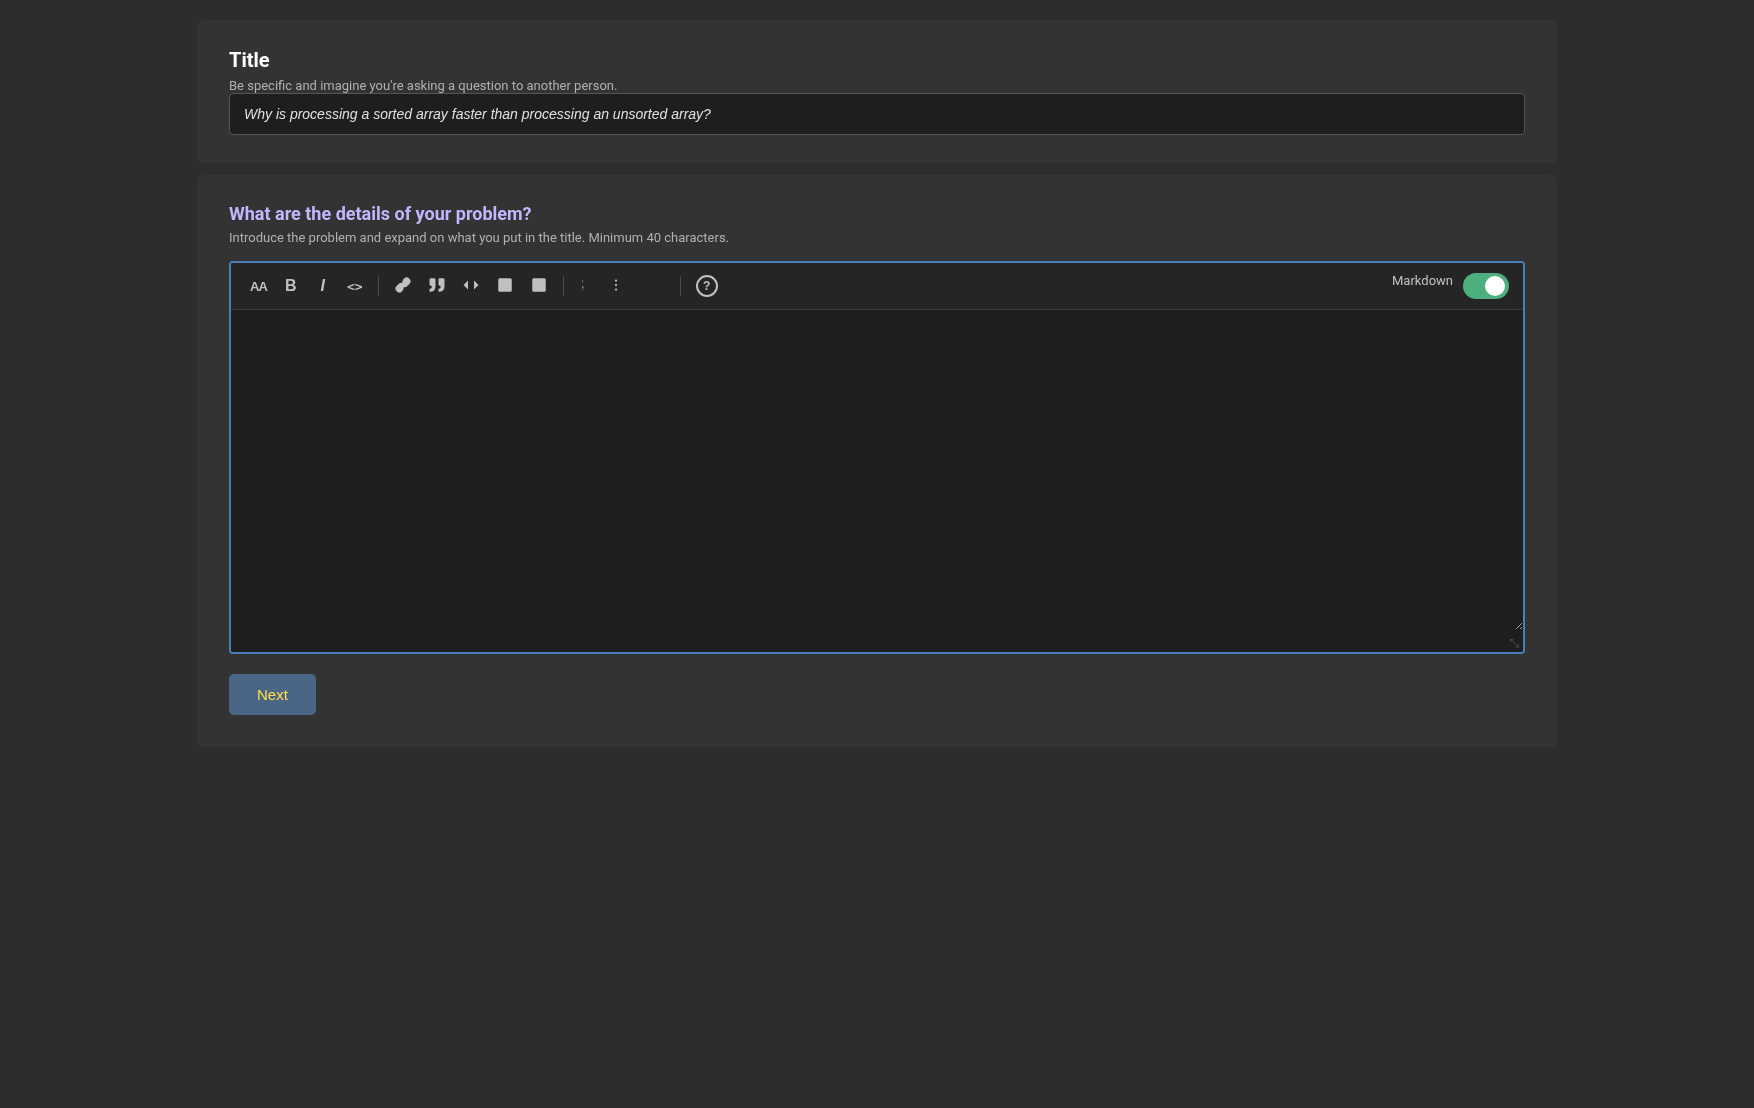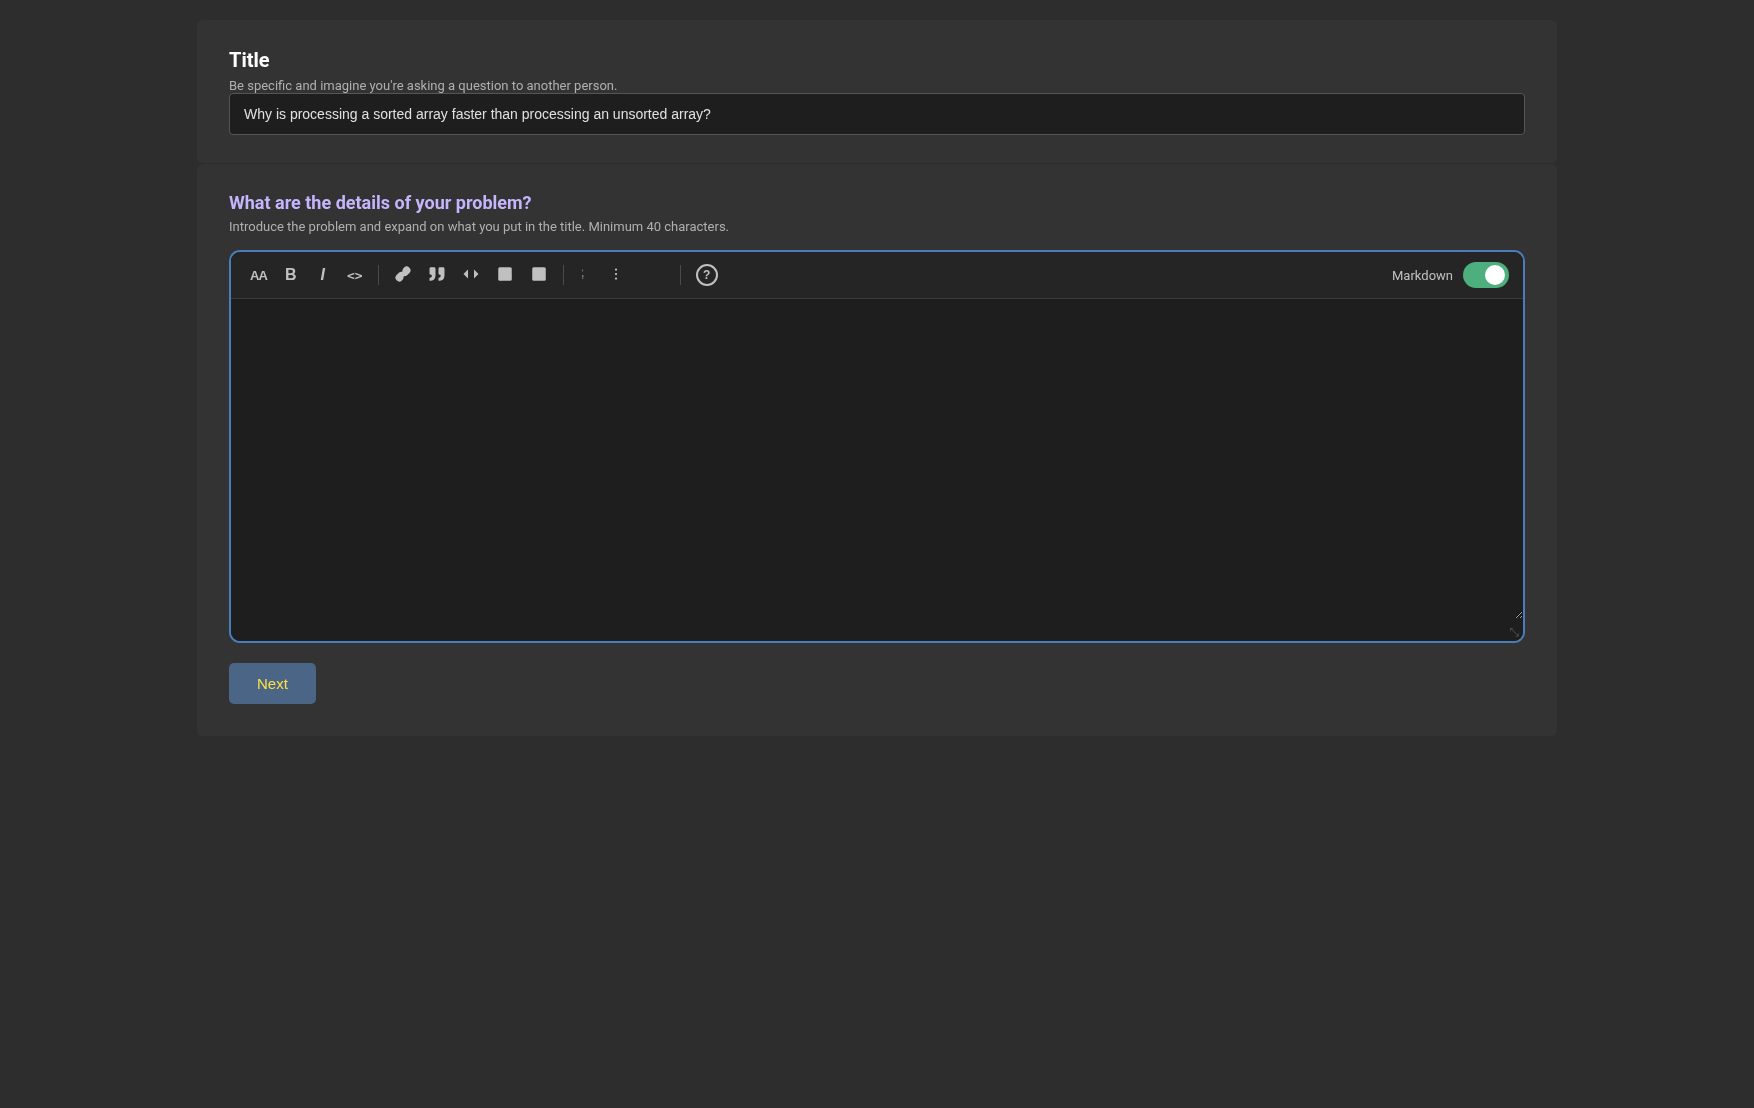--- a/index.html
+++ b/index.html
@@ -13,21 +13,21 @@
       font-family: -apple-system, BlinkMacSystemFont, 'Segoe UI', Roboto, sans-serif;
       color: #e0e0e0;
       width: 1754px;
       min-height: 1108px;
       padding: 20px 24px;
     }
 
     .page-wrapper {
       display: flex;
       flex-direction: column;
-      gap: 1px;
+      gap: 12px;
       max-width: 1360px;
       margin: 0 auto;
     }
 
     
     .title-section {
       background-color: #333333;
       border-radius: 6px;
       padding: 28px 32px;
     }
@@ -46,20 +46,21 @@
 
     .title-input {
       width: 100%;
       background-color: #1e1e1e;
       border: 1px solid #555555;
       border-radius: 4px;
       padding: 12px 14px;
       font-size: 14px;
       color: #e0e0e0;
       outline: none;
+      font-style: italic;
     }
 
     
     .details-section {
       background-color: #333333;
       border-radius: 6px;
       padding: 28px 32px 32px 32px;
     }
 
     .details-title {
@@ -71,21 +72,21 @@
 
     .details-subtitle {
       font-size: 13px;
       color: #b0b0b0;
       margin-bottom: 16px;
     }
 
     
     .editor-container {
       border: 2px solid #4a7ebb;
-      border-radius: 11px;
+      border-radius: 4px;
       background-color: #1e1e1e;
       overflow: hidden;
     }
 
     .editor-toolbar {
       display: flex;
       align-items: center;
       padding: 10px 14px;
       border-bottom: 1px solid #3a3a3a;
       gap: 6px;
@@ -113,21 +114,20 @@
       background-color: #4a4a4a;
       margin: 0 4px;
     }
 
     .toolbar-spacer {
       flex: 1;
     }
 
     .markdown-toggle-area {
       display: flex;
-      align-items: center;
       gap: 10px;
     }
 
     .markdown-label {
       font-size: 13px;
       color: #c0c0c0;
     }
 
     
     .toggle-switch {

